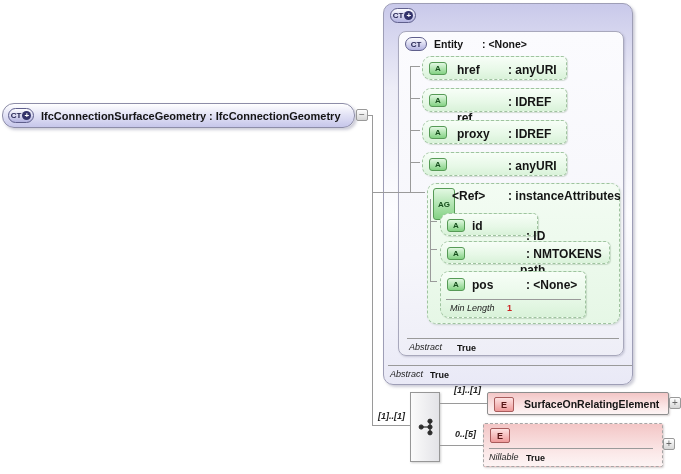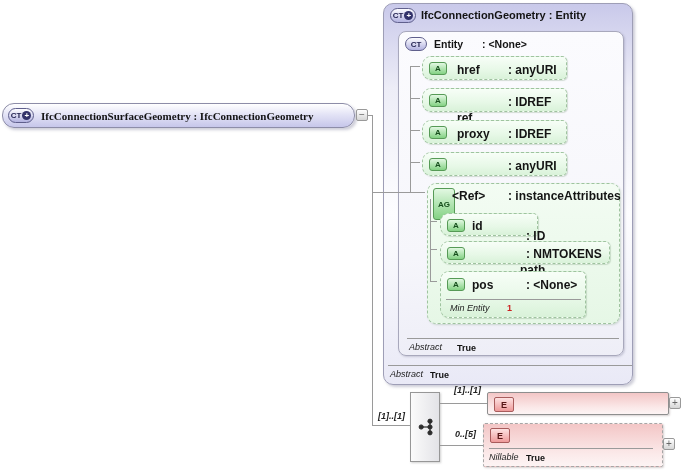--- a/index.html
+++ b/index.html
@@ -72,30 +72,29 @@
              M410.5,192.5 V66 M410.5,66.5 H420 M410.5,98.5 H420 M410.5,130.5 H420 M410.5,162.5 H420
              M430.5,199 V281.5 M430.5,221.5 H437 M430.5,249.5 H437 M430.5,281.5 H437
              M372.5,425.5 H410 M440,403.5 H487 M440,445.5 H483" stroke="#9a9a9a" stroke-width="1" fill="none" shape-rendering="crispEdges"></path>
   </svg>
 
   <div class="abs root-node">
     <div class="abs badge badge-ctp" style="left:5px;top:4px;">
       <span>CT</span>
         <span class="plus-dot">+</span>
     </div>
-    <span class="abs t-main" style="left:38px;top:6px;font-family:Liberation Serif, serif;">IfcConnectionSurfaceGeometry : IfcConnectionGeometry</span>
+    <span class="abs t-main" style="left:38px;top:6px;">IfcConnectionSurfaceGeometry : IfcConnectionGeometry</span>
   </div>
   <div class="abs handle" style="left:356px;top:109px;">−</div>
 
   <div class="abs panel">
     <div class="abs badge badge-ctp" style="left:6px;top:4px;">
       <span>CT</span>
         <span class="plus-dot">+</span>
     </div>
-    <span class="abs t-main" style="left:37px;top:5px;">IfcConnectionGeometry : Entity</span>
 
     <div class="abs inner-box">
       <div class="abs badge badge-ct" style="left:6px;top:5px;">CT</div>
       <span class="abs t-sub" style="left:35px;top:6px;">Entity</span>
       <span class="abs t-sub" style="left:83px;top:6px;">: &lt;None&gt;</span>
 
       <div class="abs attr-box" style="left:23px;top:24px;width:145px;">
         <div class="abs badge badge-a" style="left:6px;top:5px;">A</div>
         <span class="abs t-attr" style="left:34px;top:6px;">href</span>
         <span class="abs t-attr" style="left:85px;top:6px;">: anyURI</span>
@@ -129,21 +128,21 @@
         <div class="abs attr-box" style="left:12px;top:57px;width:170px;height:23px;">
           <div class="abs badge badge-a" style="left:6px;top:5px;">A</div>
           <span class="abs t-attr" style="left:31px;top:21px;padding-left:48px;">path</span>
           <span class="abs t-attr" style="left:85px;top:5px;">: NMTOKENS</span>
         </div>
         <div class="abs attr-box" style="left:12px;top:87px;width:146px;height:47px;">
           <div class="abs badge badge-a" style="left:6px;top:6px;">A</div>
           <span class="abs t-attr" style="left:31px;top:6px;">pos</span>
           <span class="abs t-attr" style="left:85px;top:6px;">: &lt;None&gt;</span>
           <div class="abs hline" style="left:5px;top:27px;width:135px;"></div>
-          <span class="abs t-facet-l" style="left:9px;top:31px;">Min Entity</span>
+          <span class="abs t-facet-l" style="left:9px;top:31px;">Min Length</span>
           <span class="abs t-facet-red" style="left:66px;top:31px;">1</span>
         </div>
       </div>
 
       <div class="abs hline" style="left:8px;top:306px;width:212px;"></div>
       <span class="abs t-facet-l" style="left:10px;top:310px;">Abstract</span>
       <span class="abs t-facet-v" style="left:58px;top:311px;">True</span>
     </div>
 
     <div class="abs hline" style="left:4px;top:361px;width:244px;"></div>
@@ -163,20 +162,21 @@
       </g>
     </svg>
   </div>
 
   <span class="abs t-card" style="left:378px;top:411px;">[1]..[1]</span>
   <span class="abs t-card" style="left:454px;top:385px;">[1]..[1]</span>
   <span class="abs t-card" style="left:455px;top:429px;">0..[5]</span>
 
   <div class="abs elem-box" style="left:487px;top:392px;width:182px;height:23px;">
     <div class="abs badge badge-e" style="left:6px;top:4px;">E</div>
+    <span class="abs t-sub" style="left:36px;top:5px;">SurfaceOnRelatingElement</span>
   </div>
   <div class="abs handle" style="left:669px;top:397px;">+</div>
 
   <div class="abs elem-box optional" style="left:483px;top:423px;width:180px;height:44px;">
     <div class="abs badge badge-e" style="left:6px;top:4px;">E</div>
     <div class="abs hline" style="left:5px;top:24px;width:164px;"></div>
     <span class="abs t-facet-l" style="left:5px;top:28px;">Nillable</span>
     <span class="abs t-facet-v" style="left:42px;top:29px;">True</span>
   </div>
   <div class="abs handle" style="left:663px;top:438px;">+</div>

